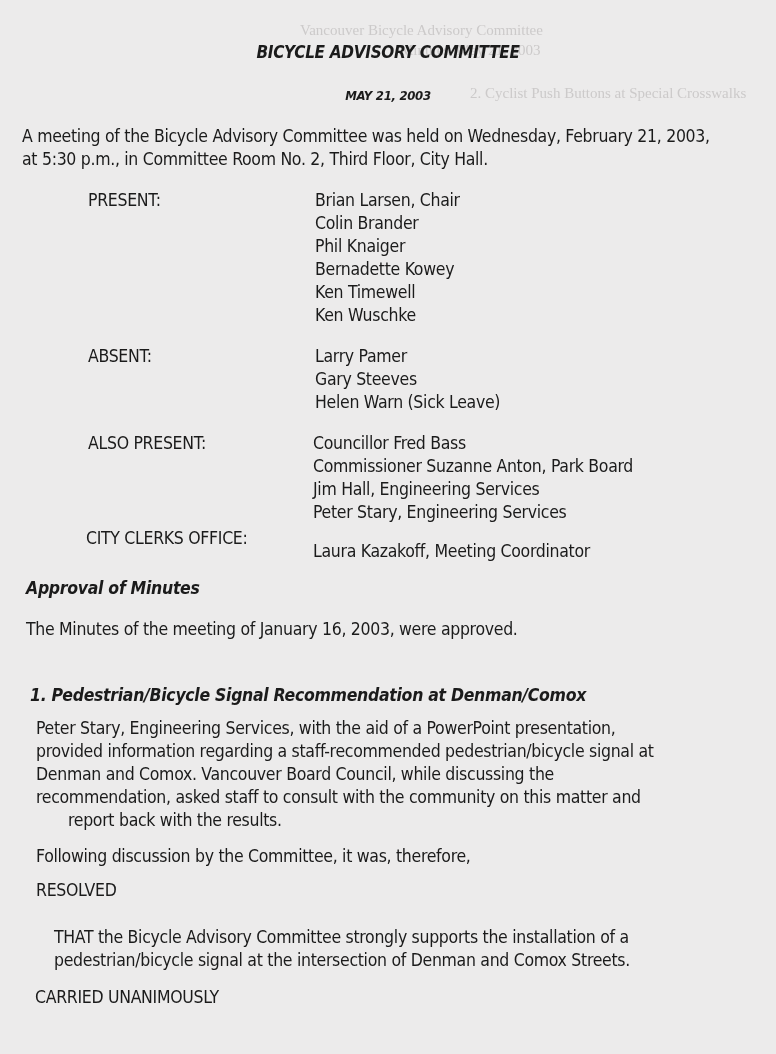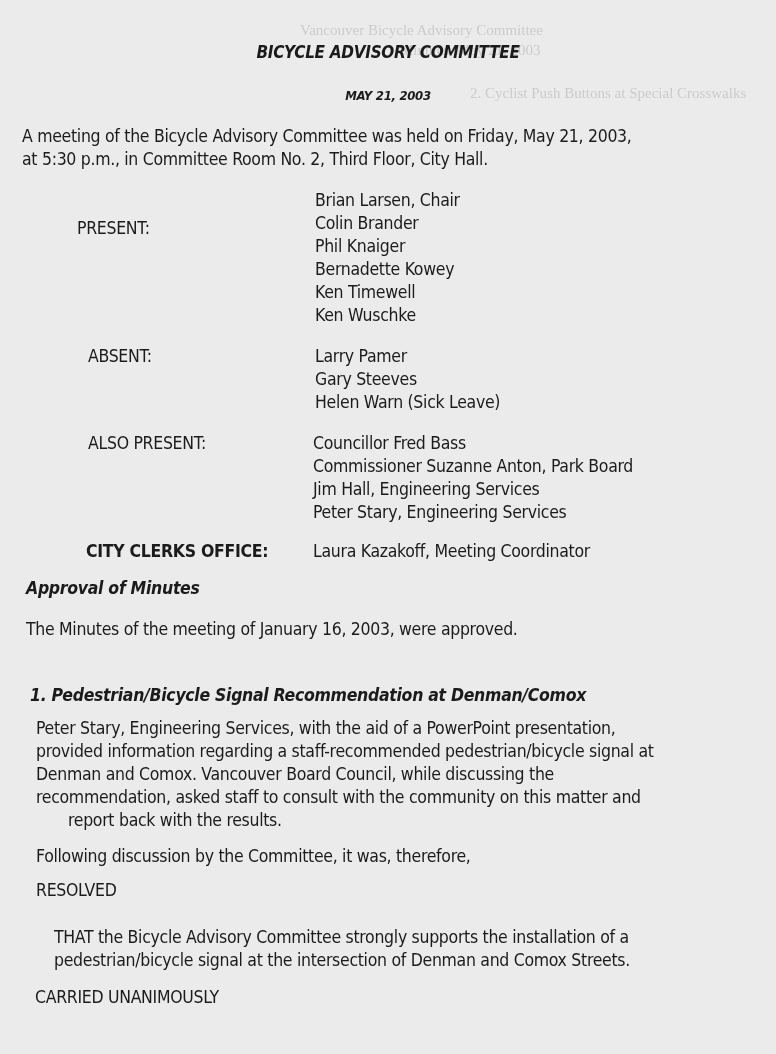--- a/index.html
+++ b/index.html
@@ -21,43 +21,43 @@
 
 <div class="page">
 
   <div class="bleed" style="left:300px;top:22px;">Vancouver Bicycle Advisory Committee</div>
   <div class="bleed" style="left:400px;top:42px;">Minutes, May 21, 2003</div>
   <div class="bleed" style="left:470px;top:85px;">2.  Cyclist Push Buttons at Special Crosswalks</div>
 
   <div class="t center b" style="top:42px;font-size:17px;">BICYCLE ADVISORY COMMITTEE</div>
   <div class="t center b" style="top:88px;font-size:13px;">MAY 21, 2003</div>
 
-  <div class="t" style="left:22px;top:126px;">A meeting of the Bicycle Advisory Committee was held on Friday, May 21, 2003,</div>
+  <div class="t" style="left:22px;top:126px;">A meeting of the Bicycle Advisory Committee was held on Wednesday, February 21, 2003,</div>
   <div class="t" style="left:22px;top:149px;">at 5:30 p.m., in Committee Room No. 2, Third Floor, City Hall.</div>
 
-  <div class="t" style="left:77px;top:190px;margin-top:28px;">PRESENT:</div>
+  <div class="t" style="left:88px;top:190px;">PRESENT:</div>
   <div class="t" style="left:315px;top:190px;text-align:center;">Brian Larsen, Chair</div>
   <div class="t" style="left:315px;top:213px;">Colin Brander</div>
   <div class="t" style="left:315px;top:236px;">Phil Knaiger</div>
   <div class="t" style="left:315px;top:259px;">Bernadette Kowey</div>
   <div class="t" style="left:315px;top:282px;">Ken Timewell</div>
   <div class="t" style="left:315px;top:305px;">Ken Wuschke</div>
 
   <div class="t" style="left:88px;top:346px;">ABSENT:</div>
   <div class="t" style="left:315px;top:346px;">Larry Pamer</div>
   <div class="t" style="left:315px;top:369px;">Gary Steeves</div>
   <div class="t" style="left:315px;top:392px;">Helen Warn (Sick Leave)</div>
 
   <div class="t" style="left:88px;top:433px;">ALSO PRESENT:</div>
   <div class="t" style="left:313px;top:433px;">Councillor Fred Bass</div>
   <div class="t" style="left:313px;top:456px;">Commissioner Suzanne Anton, Park Board</div>
   <div class="t" style="left:313px;top:479px;">Jim Hall, Engineering Services</div>
   <div class="t" style="left:313px;top:502px;">Peter Stary, Engineering Services</div>
 
-  <div class="t" style="left:86px;top:541px;font-weight:bold;">CITY CLERKS OFFICE:</div>
+  <div class="t" style="left:86px;top:528px;">CITY CLERKS OFFICE:</div>
   <div class="t" style="left:313px;top:541px;">Laura Kazakoff, Meeting Coordinator</div>
 
   <div class="t b" style="left:26px;top:578px;">Approval of Minutes</div>
   <div class="t" style="left:26px;top:619px;">The Minutes of the meeting of January 16, 2003, were approved.</div>
 
   <div class="t b" style="left:30px;top:685px;">1.  Pedestrian/Bicycle Signal Recommendation at Denman/Comox</div>
   <div class="t" style="left:36px;top:718px;">Peter Stary, Engineering Services, with the aid of a PowerPoint presentation,</div>
   <div class="t" style="left:36px;top:741px;">provided information regarding a staff-recommended pedestrian/bicycle signal at</div>
   <div class="t" style="left:36px;top:764px;">Denman and Comox. Vancouver Board Council, while discussing the</div>
   <div class="t" style="left:36px;top:787px;">recommendation, asked staff to consult with the community on this matter and</div>

